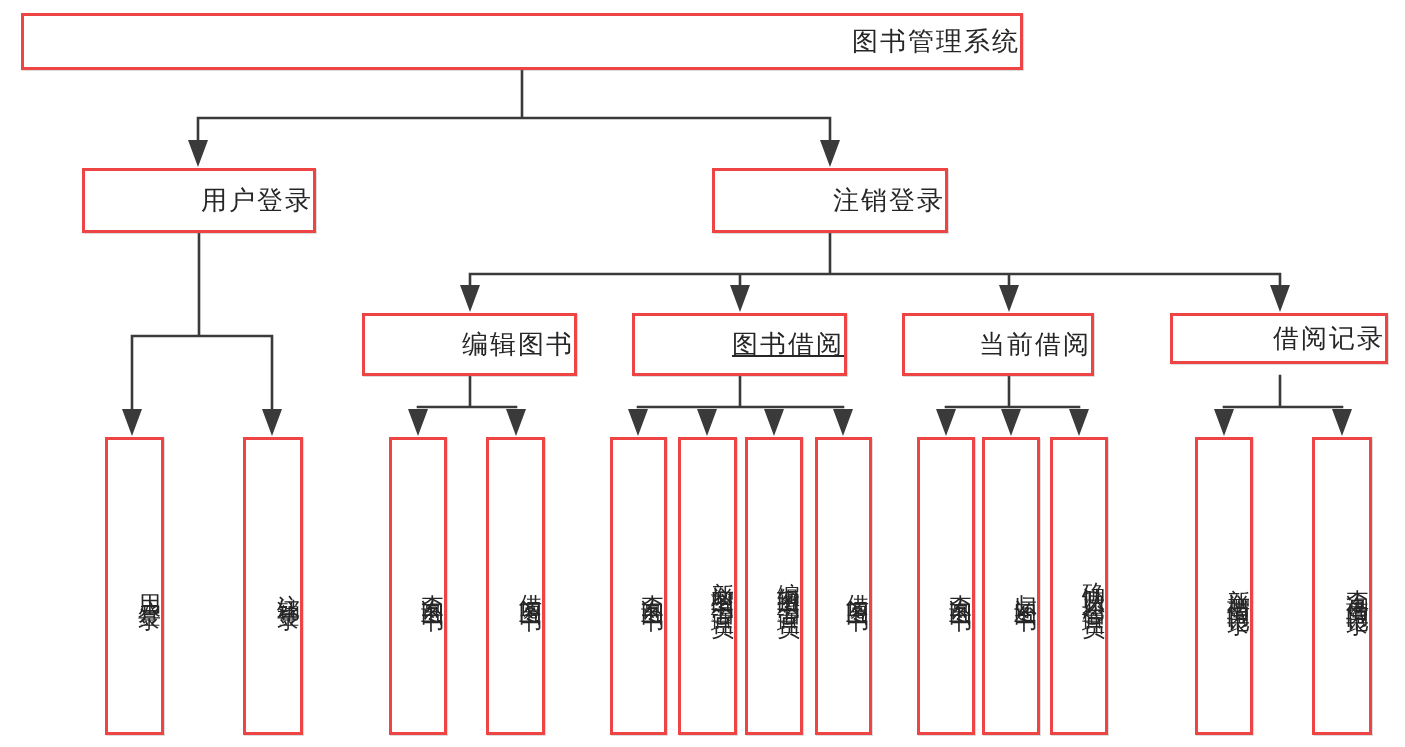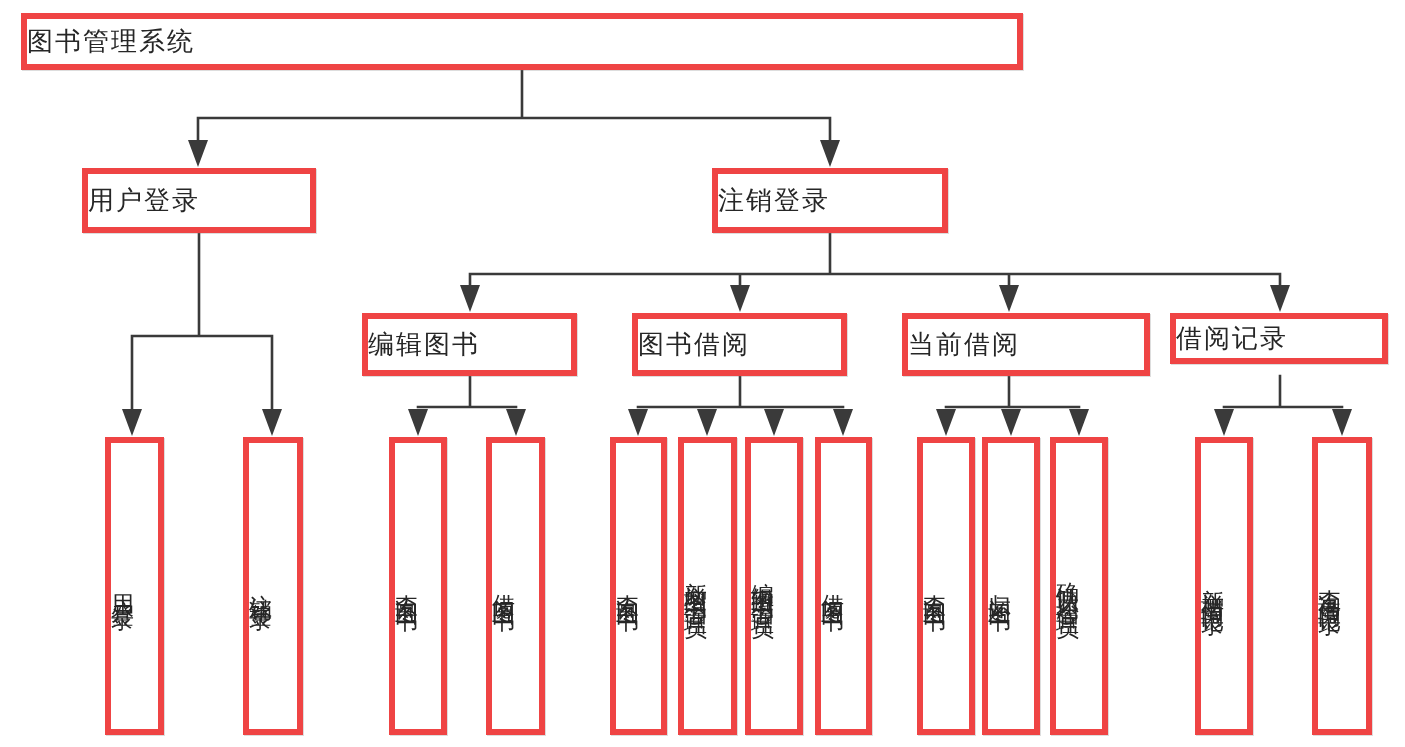--- a/index.html
+++ b/index.html
@@ -24,24 +24,24 @@
     stroke-linecap: square;
   }
   .wires path.arrow {
     fill: #3a3a3a;
     stroke: none;
   }
   .node {
     position: absolute;
     box-sizing: border-box;
     background: #ffffff;
-    border: 6px solid #ef4444;
+    border: 3px solid #ef4444;
     display: flex;
     align-items: center;
-    justify-content: flex-start;
+    justify-content: flex-end;
     box-shadow: 1px 1px 0 rgba(120,120,120,0.25);
   }
   .hlabel {
     font-size: 26px;
     letter-spacing: 2px;
     white-space: nowrap;
     color: #262626;
   }
   .leaf { top: 437px; height: 298px; }
   .vlabel {
@@ -98,24 +98,24 @@
   <div class="node" style="left:82px; top:168px; width:234px; height:65px;">
     <span class="hlabel">用户登录</span>
   </div>
   <div class="node" style="left:712px; top:168px; width:236px; height:65px;">
     <span class="hlabel">注销登录</span>
   </div>
 
   <div class="node" style="left:362px; top:313px; width:215px; height:63px;">
     <span class="hlabel">编辑图书</span>
   </div>
-  <div class="node" style="left:632px; top:313px; width:215px; height:63px;">
+  <div class="node" style="left:632px; top:313px; width:215px; height:63px;text-decoration:underline;">
     <span class="hlabel">图书借阅</span>
   </div>
-  <div class="node" style="left:902px; top:313px; width:248px; height:63px;">
+  <div class="node" style="left:902px; top:313px; width:192px; height:63px;">
     <span class="hlabel">当前借阅</span>
   </div>
   <div class="node" style="left:1170px; top:313px; width:218px; height:51px;">
     <span class="hlabel">借阅记录</span>
   </div>
 
   <div class="node leaf" style="left:105px; width:59px;">
     <span class="vlabel">用户登录</span>
   </div>
   <div class="node leaf" style="left:243px; width:60px;">

